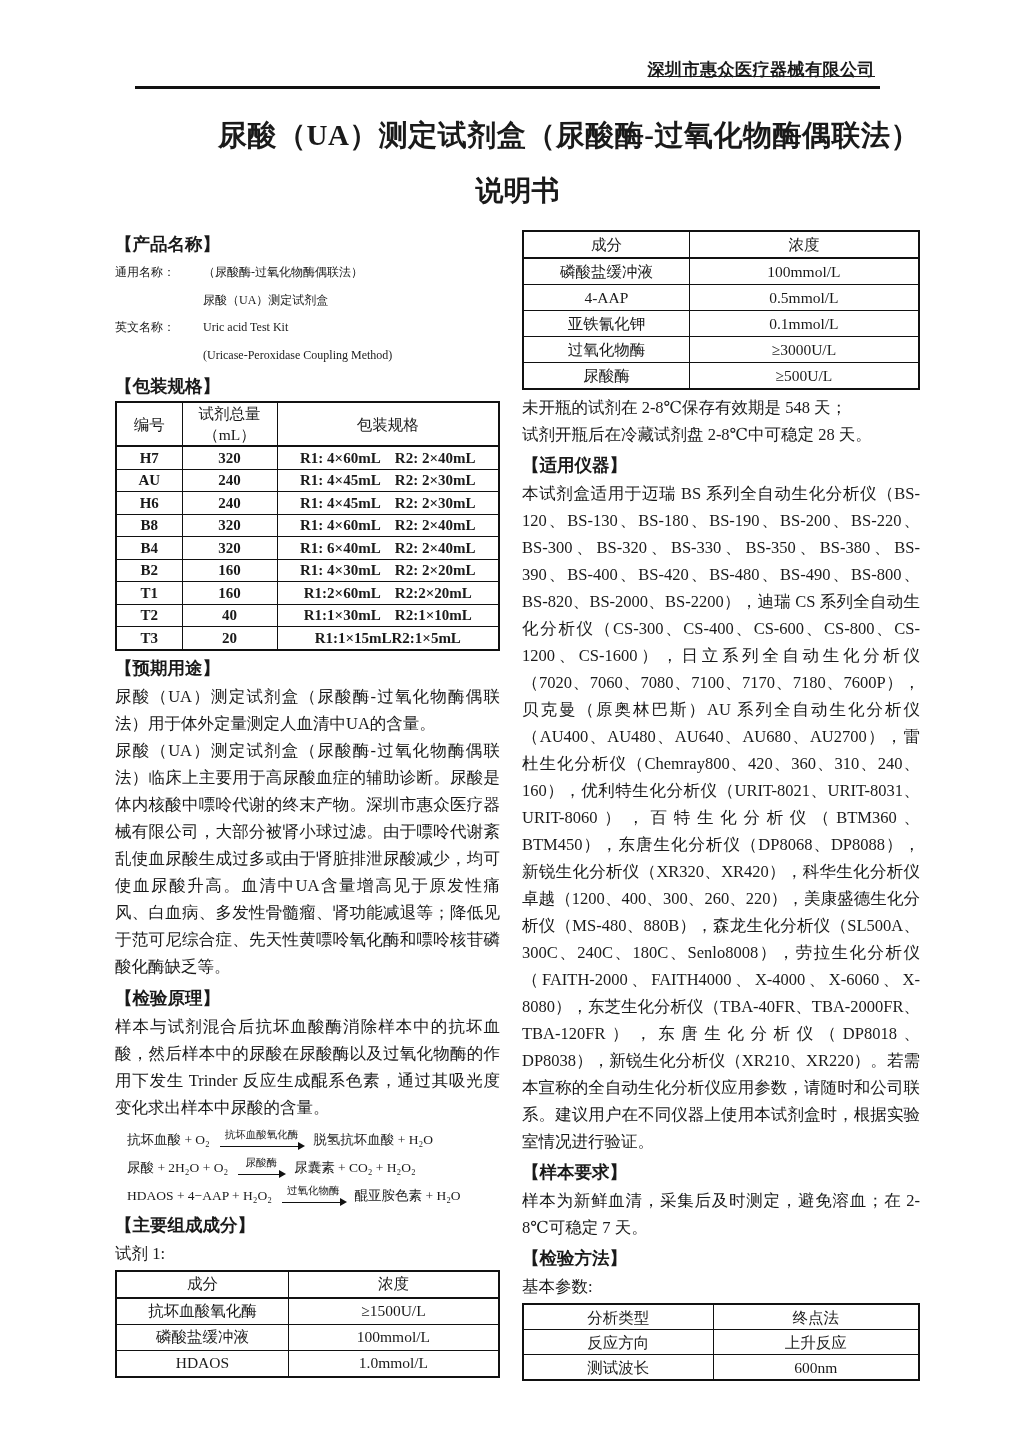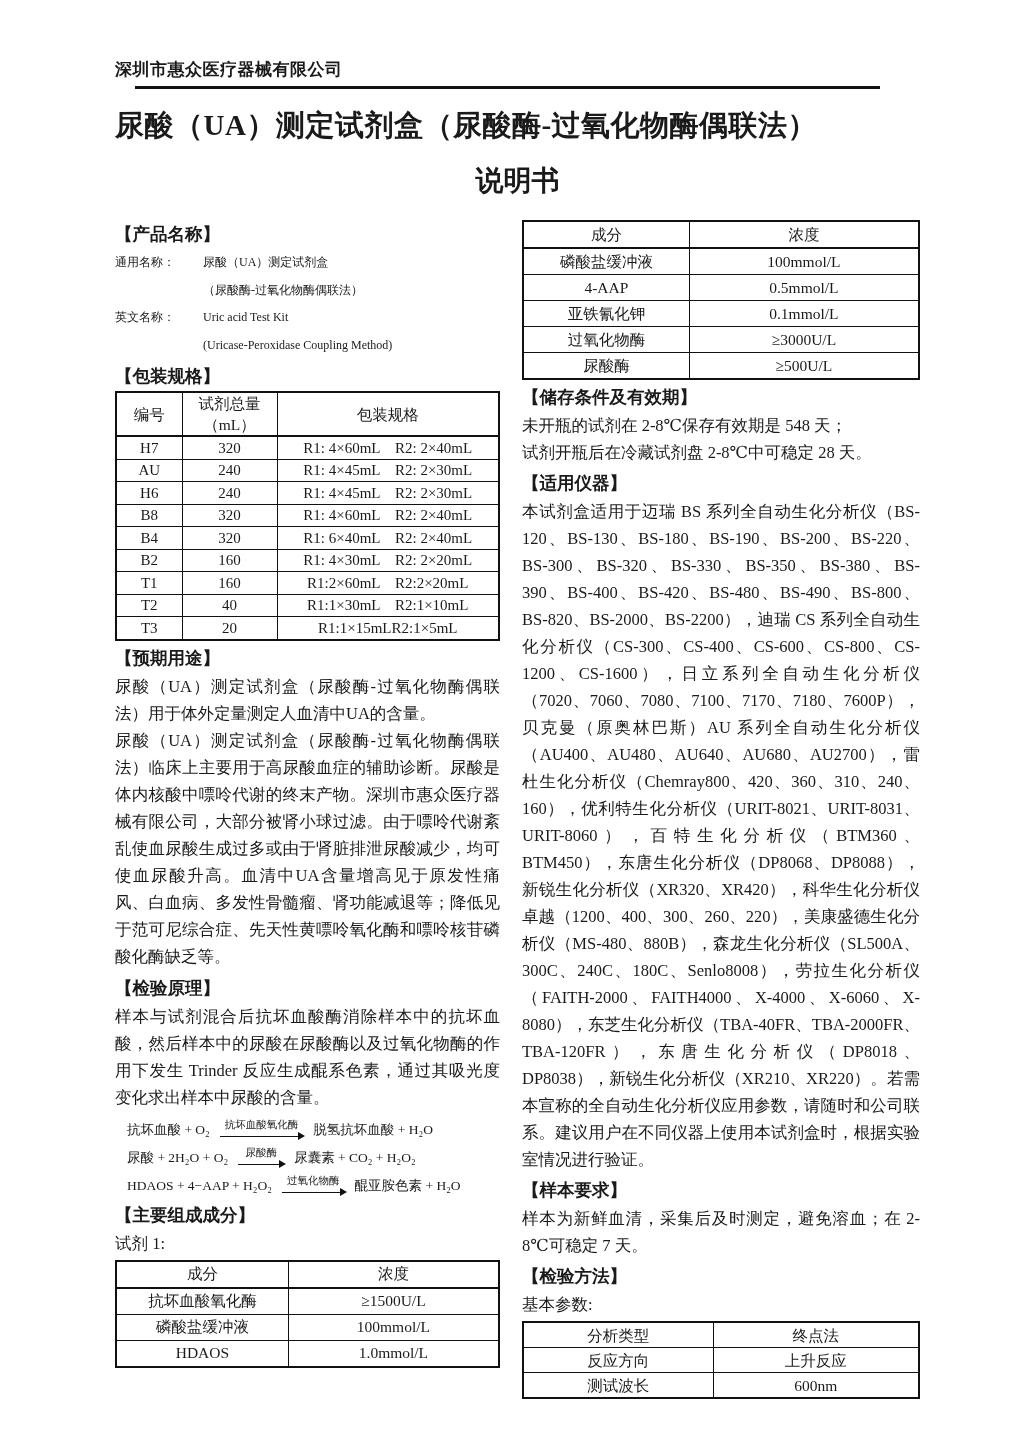--- a/index.html
+++ b/index.html
@@ -4,28 +4,28 @@
 <style>
   html,body{margin:0;padding:0;background:#ffffff;}
   body{
     width:1024px;height:1448px;overflow:hidden;
     color:#1a1a1a;
     font-family:"Liberation Serif","DejaVu Serif",serif;
   }
   .page{padding:58px 104px 0 115px;}
   
   .company{
-    font-weight:bold;font-size:17px;
-    padding-right:45px;letter-spacing:0.5px;
+    text-align:right;font-weight:bold;font-size:17px;
+    padding-right:45px;letter-spacing:0.5px;text-decoration:underline;
   }
   .header-rule{border:0;border-top:3px solid #111;margin:5px 40px 0 20px;}
   
   .doc-title{
-    text-align:left;font-weight:bold;font-size:29px;
-    margin:17px 0 0 0;letter-spacing:0.5px;white-space:nowrap;
+    text-align:right;font-weight:bold;font-size:29px;
+    margin:27px 0 0 0;letter-spacing:0.5px;white-space:nowrap;
   }
   .doc-subtitle{text-align:center;font-weight:bold;font-size:28px;margin:16px 0 0 0;}
   
   .columns{display:flex;gap:22px;margin-top:17px;align-items:flex-start;}
   .col-left{width:385px;flex:none;}
   .col-right{width:398px;flex:none;}
   
   .section-heading{font-size:17.5px;font-weight:bold;margin:5px 0 3px 0;}
   .body-p{font-size:16.5px;line-height:27px;margin:0;text-align:justify;}
   .plain-label{font-size:16.5px;line-height:27px;margin:2px 0;}
@@ -33,21 +33,21 @@
   .def-label{flex:none;width:88px;}
   .def-value{flex:1;}
   
   table{border-collapse:collapse;width:100%;table-layout:fixed;margin:3px 0 4px 0;}
   .doc-table{border:2.5px solid #111;}
   .doc-table th,.doc-table td{
     border:1px solid #111;text-align:center;vertical-align:middle;
     font-weight:normal;padding:0 2px;font-size:15.5px;
   }
   .doc-table th{border-bottom:2.5px solid #111;}
-  .pack-table td{height:21.5px;line-height:20px;font-size:15px;}
+  .pack-table td{height:21.5px;line-height:20px;font-size:15px;font-weight:bold;}
   .pack-table th{line-height:21px;white-space:pre-line;font-size:15.5px;}
   .pre{white-space:pre;margin-top:8px;}
   .comp-table td,.comp-table th{height:25px;line-height:24px;}
   .param-table td{height:24px;line-height:23px;}
   
   .equations{margin:8px 0 2px 0;}
   .equation{display:flex;align-items:center;font-size:13.5px;margin:6px 12px;white-space:nowrap;gap:7px;}
   .eq-arrow{display:inline-flex;flex-direction:column;align-items:center;margin:0 3px;}
   .eq-enzyme{font-size:10.5px;line-height:12px;padding:0 5px 1px 5px;}
   .eq-shaft{position:relative;align-self:stretch;height:9px;min-width:46px;}
@@ -70,22 +70,22 @@
   <div class="doc-subtitle">说明书</div>
 
   <div class="columns">
 
     <div class="col-left">
 
       <div class="section-heading">【产品名称】</div>
       <div class="def-row">
         <span class="def-label">通用名称：</span>
         <span class="def-value">
+          <div>（尿酸酶-过氧化物酶偶联法）</div>
           <div>尿酸（UA）测定试剂盒</div>
-          <div>（尿酸酶-过氧化物酶偶联法）</div>
         </span>
       </div>
       <div class="def-row">
         <span class="def-label">英文名称：</span>
         <span class="def-value">
           <div>Uric acid Test Kit</div>
           <div>(Uricase-Peroxidase Coupling Method)</div>
         </span>
       </div>
 
@@ -247,21 +247,20 @@
               <td>过氧化物酶</td>
               <td>≥3000U/L</td>
             </tr>
           <tr>
               <td>尿酸酶</td>
               <td>≥500U/L</td>
             </tr>
         </tbody>
       </table>
 
-      <div class="section-heading">【储存条件及有效期】</div>
       <p class="body-p">未开瓶的试剂在 2-8℃保存有效期是 548 天；</p>
       <p class="body-p">试剂开瓶后在冷藏试剂盘 2-8℃中可稳定 28 天。</p>
 
       <div class="section-heading">【适用仪器】</div>
       <p class="body-p">本试剂盒适用于迈瑞 BS 系列全自动生化分析仪（BS-120、BS-130、BS-180、BS-190、BS-200、BS-220、BS-300、BS-320、BS-330、BS-350、BS-380、BS-390、BS-400、BS-420、BS-480、BS-490、BS-800、BS-820、BS-2000、BS-2200），迪瑞 CS 系列全自动生化分析仪（CS-300、CS-400、CS-600、CS-800、CS-1200、CS-1600），日立系列全自动生化分析仪（7020、7060、7080、7100、7170、7180、7600P），贝克曼（原奥林巴斯）AU 系列全自动生化分析仪（AU400、AU480、AU640、AU680、AU2700），雷杜生化分析仪（Chemray800、420、360、310、240、160），优利特生化分析仪（URIT-8021、URIT-8031、URIT-8060），百特生化分析仪（BTM360、BTM450），东唐生化分析仪（DP8068、DP8088），新锐生化分析仪（XR320、XR420），科华生化分析仪卓越（1200、400、300、260、220），美康盛德生化分析仪（MS-480、880B），森龙生化分析仪（SL500A、300C、240C、180C、Senlo8008），劳拉生化分析仪（FAITH-2000、FAITH4000、X-4000、X-6060、X-8080），东芝生化分析仪（TBA-40FR、TBA-2000FR、TBA-120FR），东唐生化分析仪（DP8018、DP8038），新锐生化分析仪（XR210、XR220）。若需本宣称的全自动生化分析仪应用参数，请随时和公司联系。建议用户在不同仪器上使用本试剂盒时，根据实验室情况进行验证。</p>
 
       <div class="section-heading">【样本要求】</div>
       <p class="body-p">样本为新鲜血清，采集后及时测定，避免溶血；在 2-8℃可稳定 7 天。</p>
 
       <div class="section-heading">【检验方法】</div>

